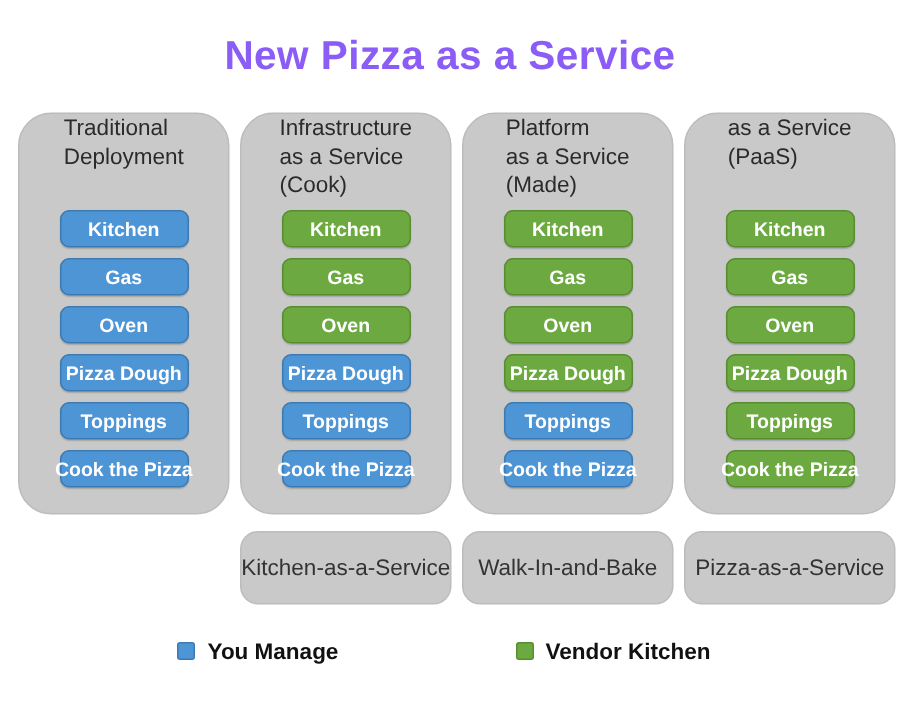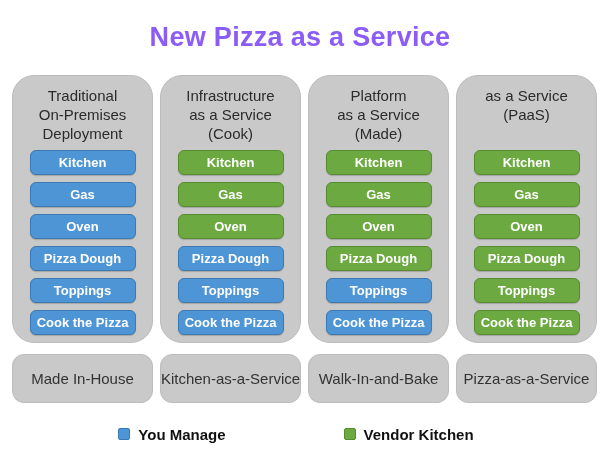--- a/index.html
+++ b/index.html
@@ -38,30 +38,28 @@
   .col { width: 141px; display: flex; flex-direction: column; }
 
   .panel {
     height: 268px;
     background: var(--panel-bg);
     border: 1px solid var(--panel-border);
     border-radius: 22px;
     display: flex; flex-direction: column; align-items: center;
   }
   .panel-header {
-    margin-top: 10px;
     height: 64px;
-    text-align: center;
     font-size: 15px;
     line-height: 19px;
     color: #2b2b2b;
   }
   .items { display: flex; flex-direction: column; gap: 7px; }
   .item {
-    width: 106px; height: 25px;
+    width: 86px; height: 25px;
     border-radius: 6px;
     border: 1px solid transparent;
     display: flex; align-items: center; justify-content: center;
     font-size: 13px; font-weight: bold; color: #ffffff;
     box-shadow: 0 1px 1px rgba(0,0,0,0.18);
     white-space: nowrap;
   }
   .item.you { background: var(--you); border-color: var(--you-border); }
   .item.vendor { background: var(--vendor); border-color: var(--vendor-border); }
 
@@ -90,33 +88,31 @@
 </head>
 <body>
 
 <div class="page">
   <h1 class="title">New Pizza as a Service</h1>
   <div class="columns-row">
       <div class="col">
         <div class="panel">
           <div class="panel-header">
             <div>Traditional</div>
-            <div>On-Premises</div>
             <div>Deployment</div>
           </div>
           <div class="items">
             <div class="item you">Kitchen</div>
             <div class="item you">Gas</div>
             <div class="item you">Oven</div>
             <div class="item you">Pizza Dough</div>
             <div class="item you">Toppings</div>
             <div class="item you">Cook the Pizza</div>
           </div>
         </div>
-        <div class="footer-box">Made In-House</div>
       </div>
       <div class="col">
         <div class="panel">
           <div class="panel-header">
             <div>Infrastructure</div>
             <div>as a Service</div>
             <div>(Cook)</div>
           </div>
           <div class="items">
             <div class="item vendor">Kitchen</div>

